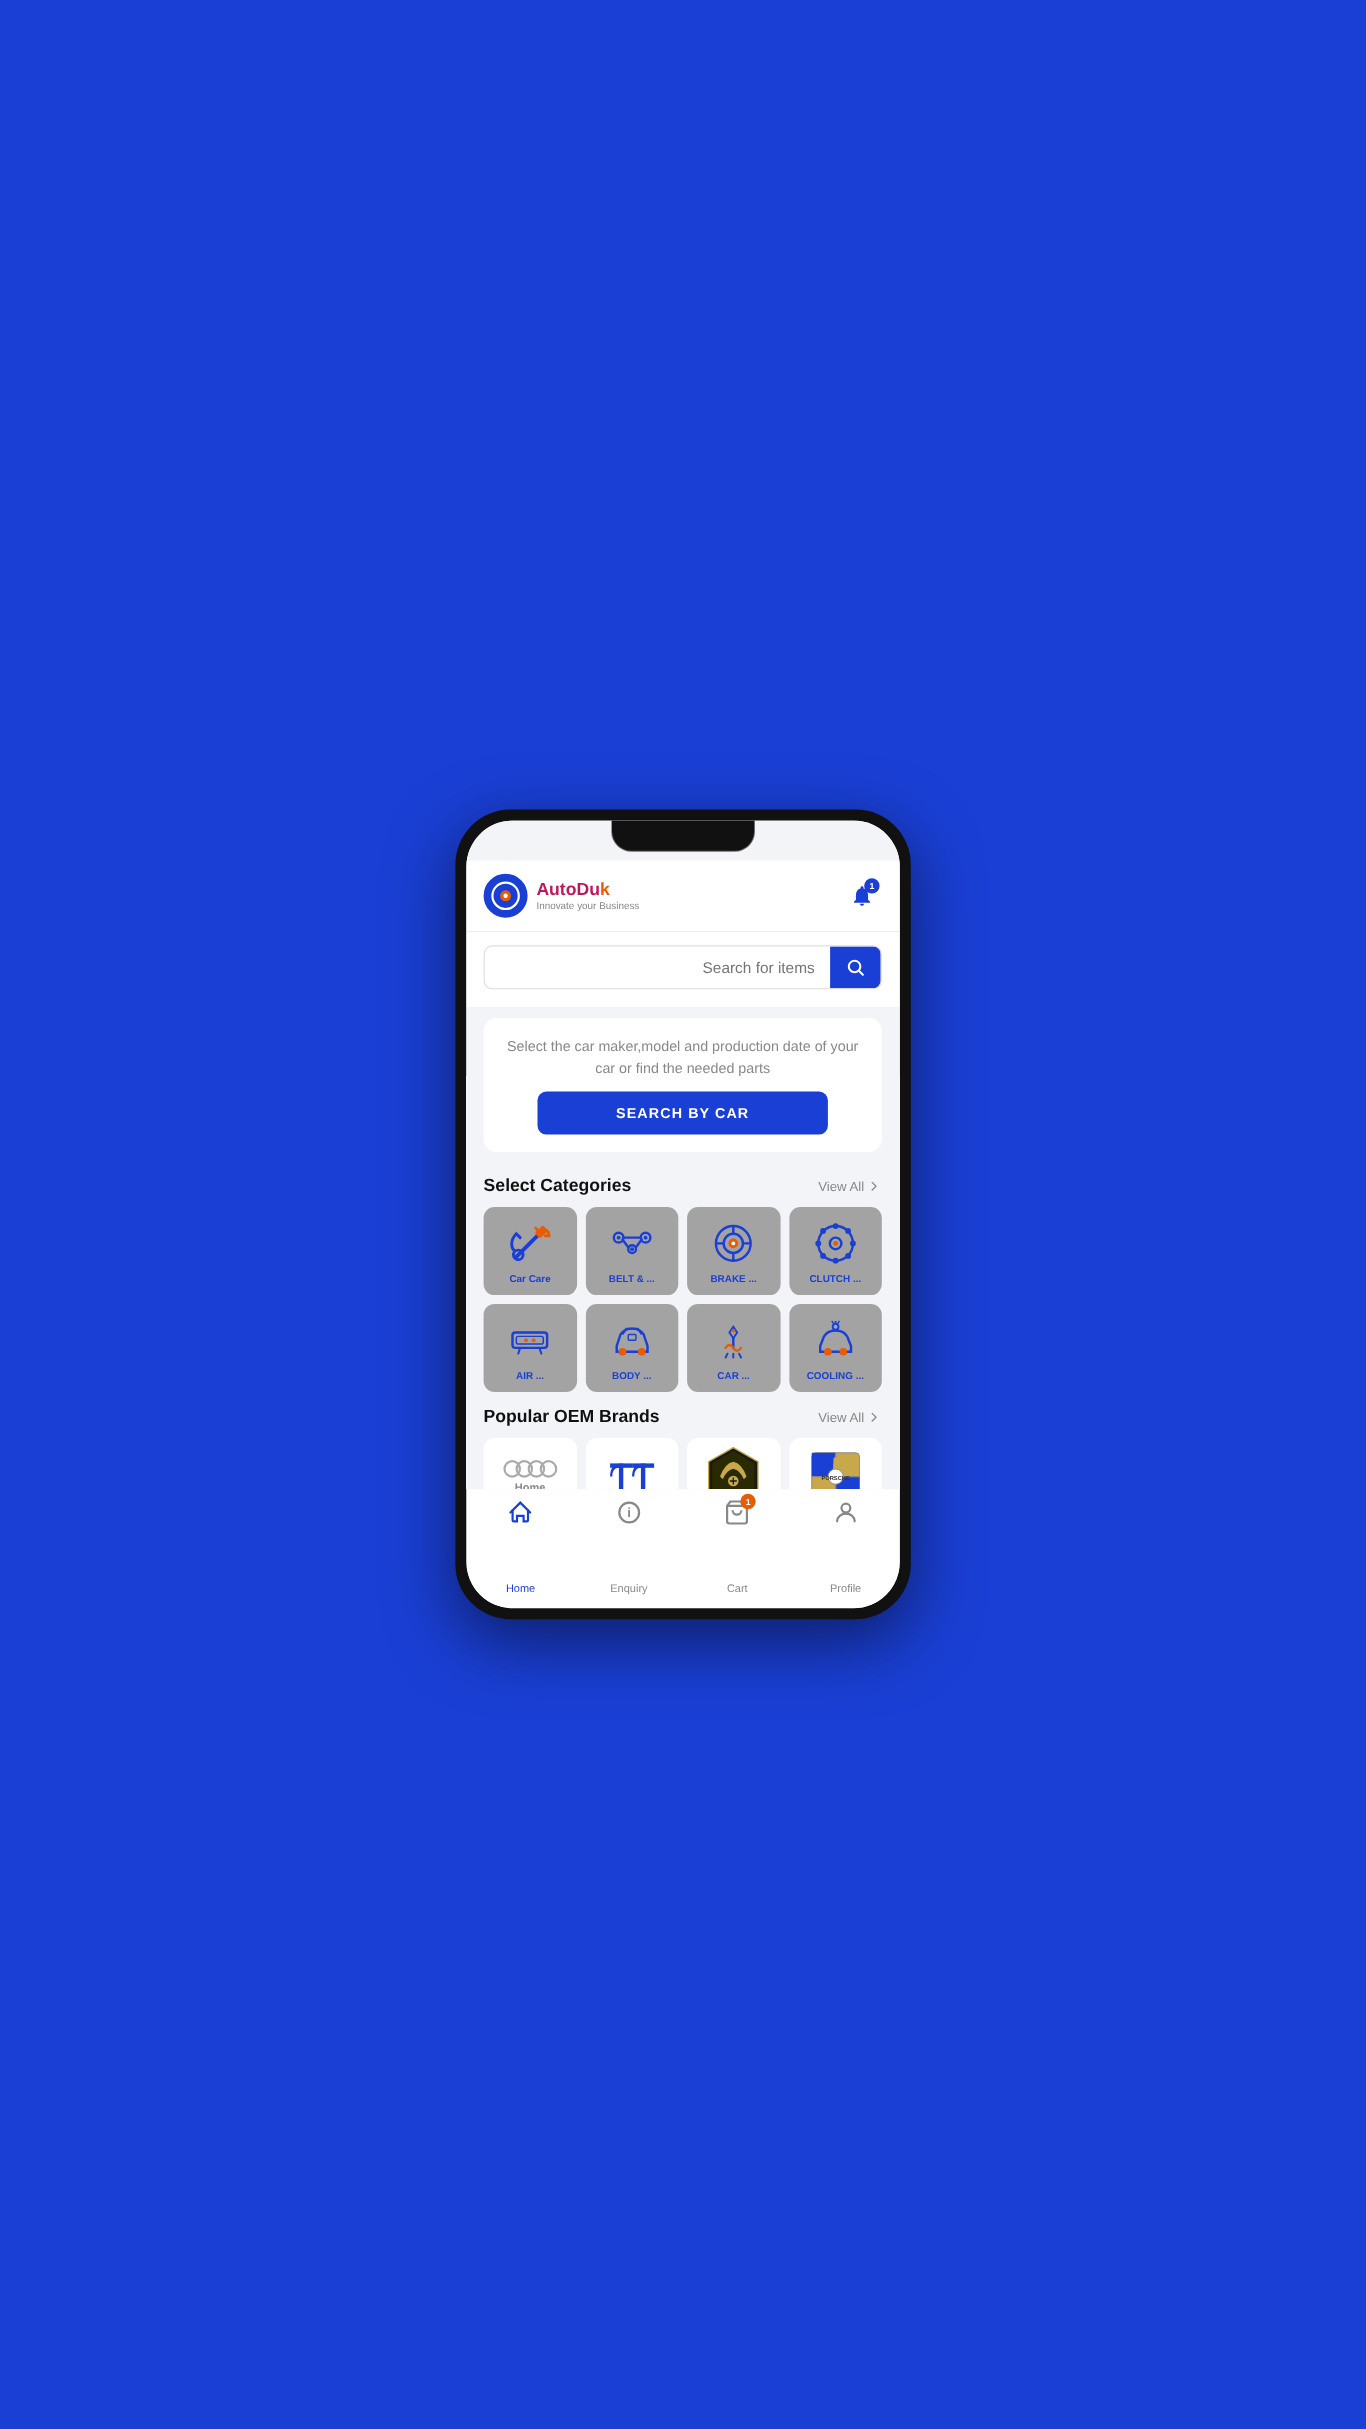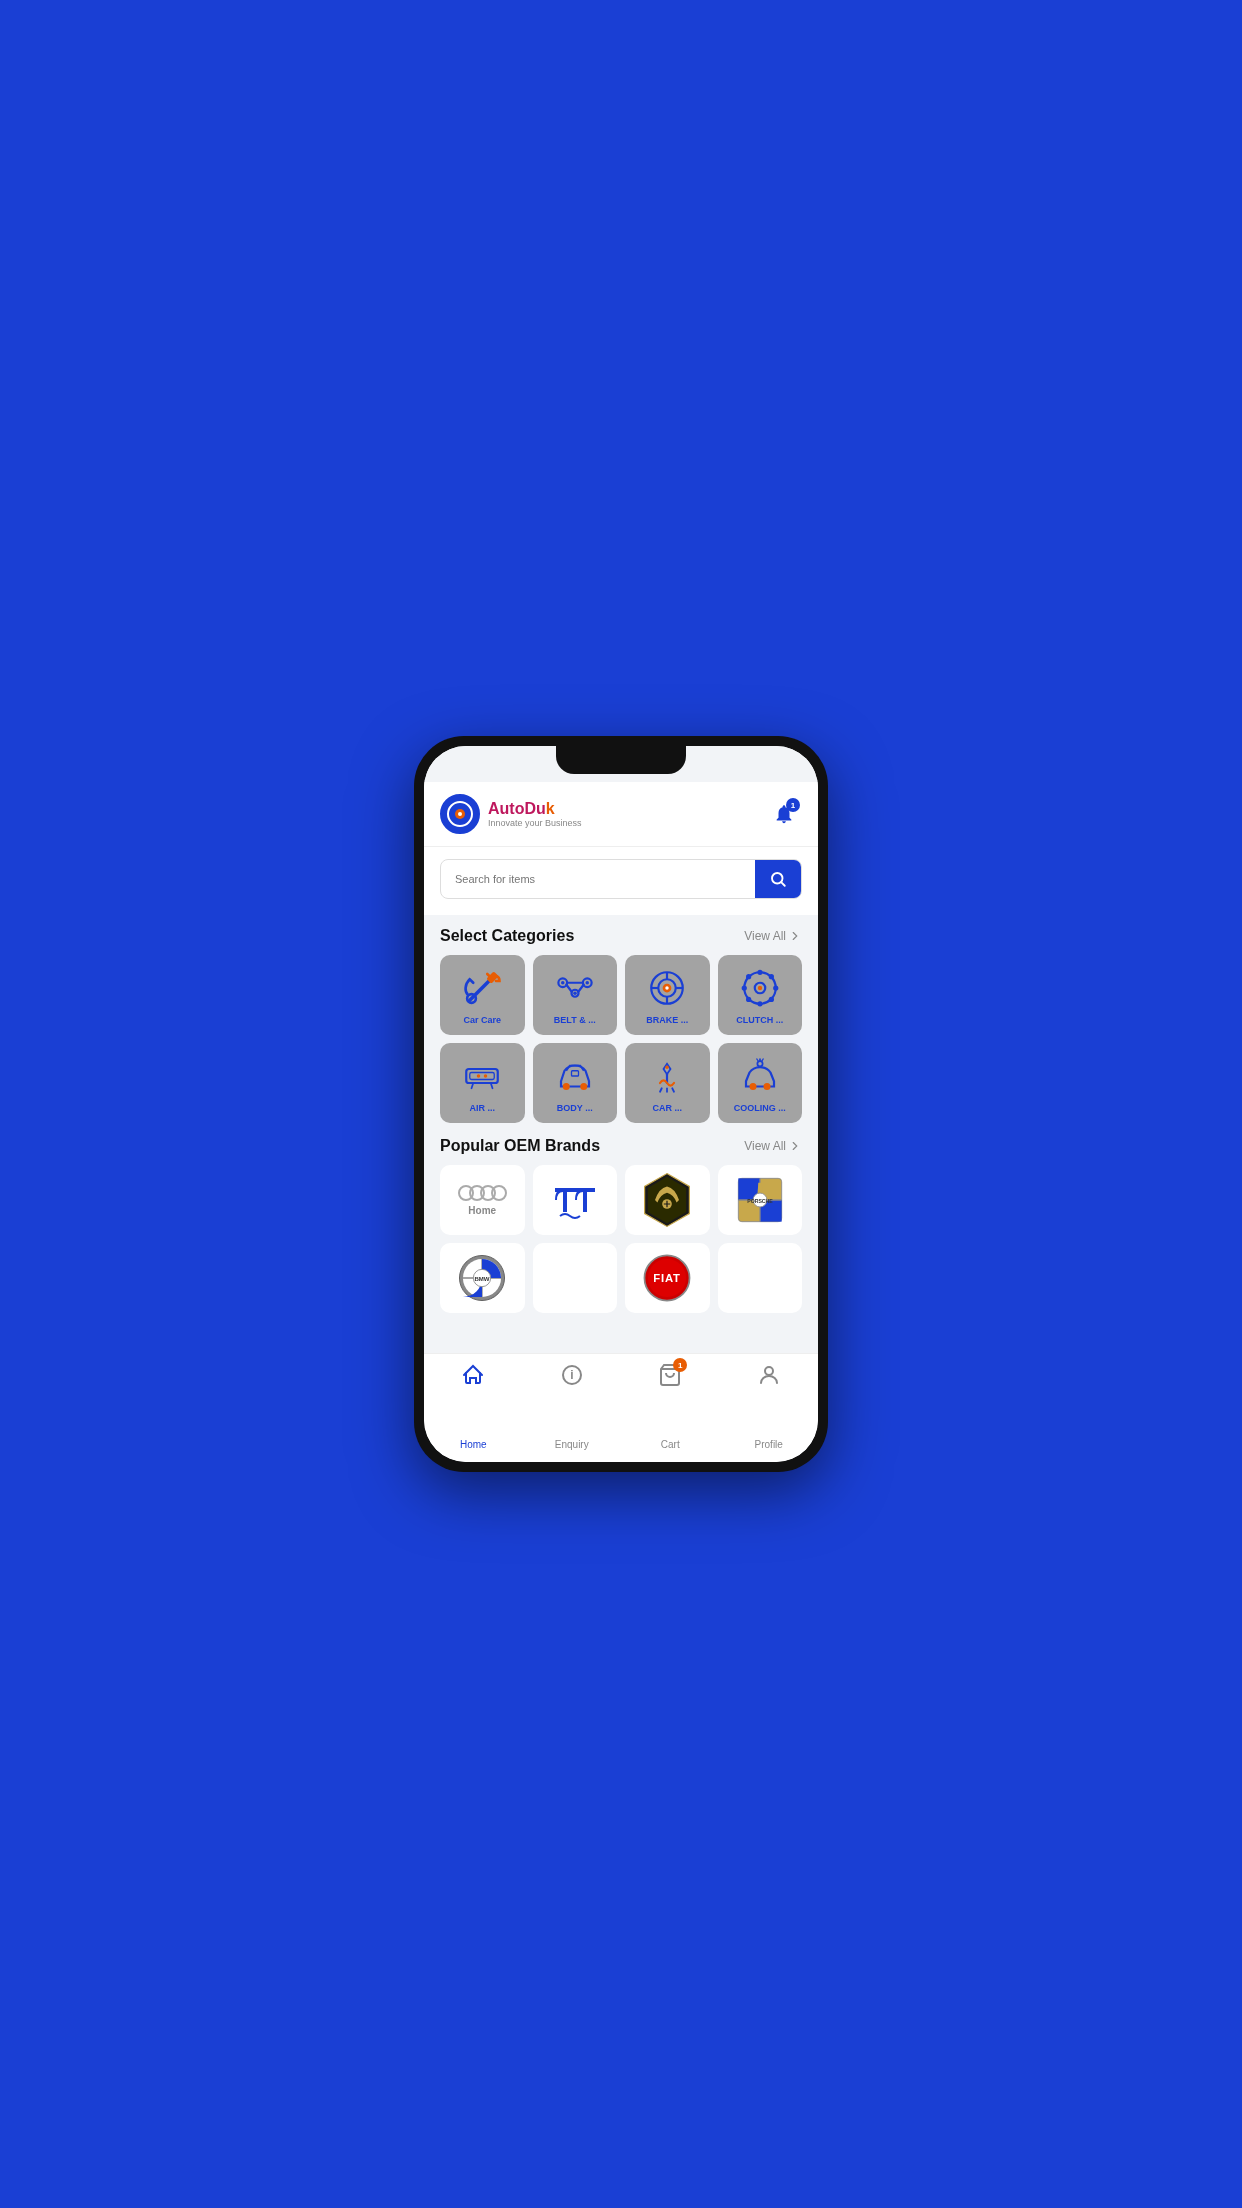--- a/index.html
+++ b/index.html
@@ -147,23 +147,24 @@
       border-radius: 8px;
       overflow: hidden;
       background: white;
     }
 
     .search-input {
       flex: 1;
       padding: 10px 14px;
       border: none;
       outline: none;
-      font-size: 11px;
+      font-size: 14px;
       color: #8b5cf6;
       background: transparent;
+      text-align: right;
     }
 
     .search-btn {
       background: #1a3fd4;
       border: none;
       padding: 10px 14px;
       cursor: pointer;
       display: flex;
       align-items: center;
       justify-content: center;
@@ -406,20 +407,24 @@
           <input class="search-input" type="text" placeholder="Search for items" style="">
           <button class="search-btn">
             <svg width="18" height="18" viewBox="0 0 24 24" fill="none">
               <circle cx="11" cy="11" r="7" stroke="white" stroke-width="2.5"></circle>
               <path d="M16.5 16.5L21 21" stroke="white" stroke-width="2.5" stroke-linecap="round"></path>
             </svg>
           </button>
         </div>
       </div>
 
+      <div class="banner">
+        <p class="banner-text">Select the car maker,model and production date of your car or find the needed parts</p>
+        <button class="search-by-car-btn">SEARCH BY CAR</button>
+      </div>
 
       <div class="section">
         <div class="section-header">
           <span class="section-title">Select Categories</span>
           <span class="view-all">
             <span>View All</span>
             <svg width="14" height="14" viewBox="0 0 24 24">
                 <path d="M9 18l6-6-6-6" stroke="#888" stroke-width="2" fill="none" stroke-linecap="round"></path>
               </svg>
           </span>

